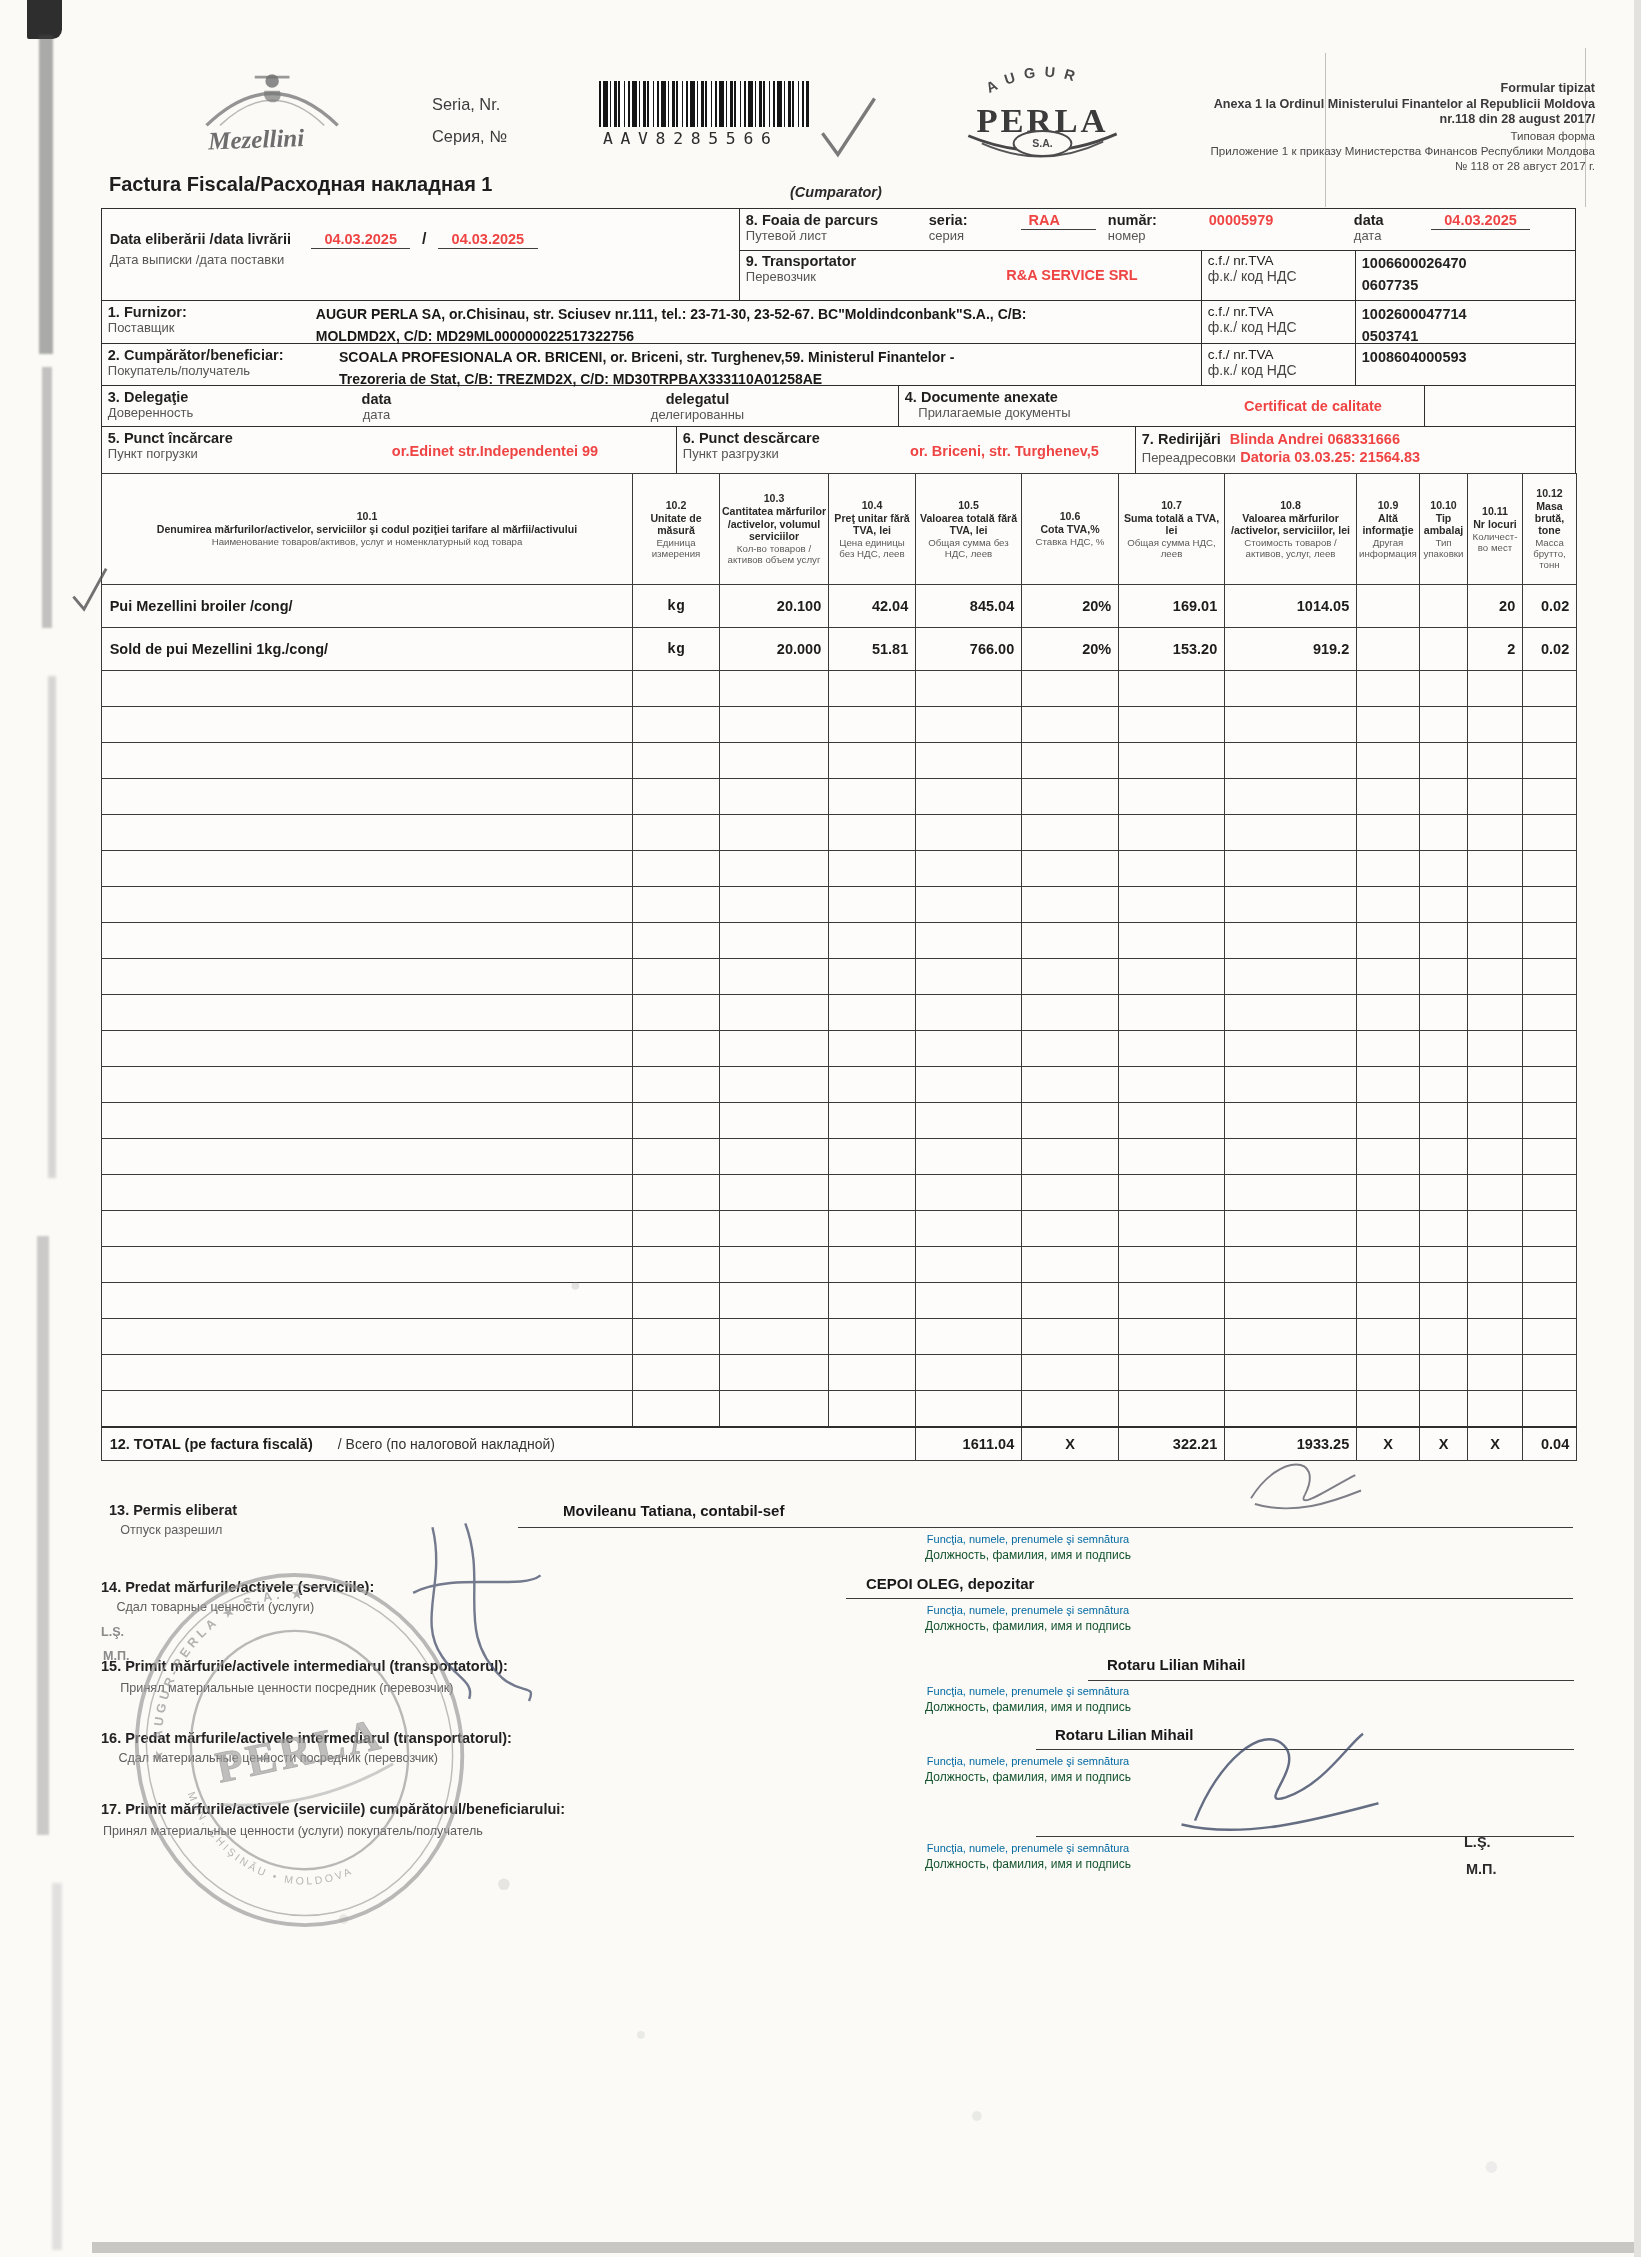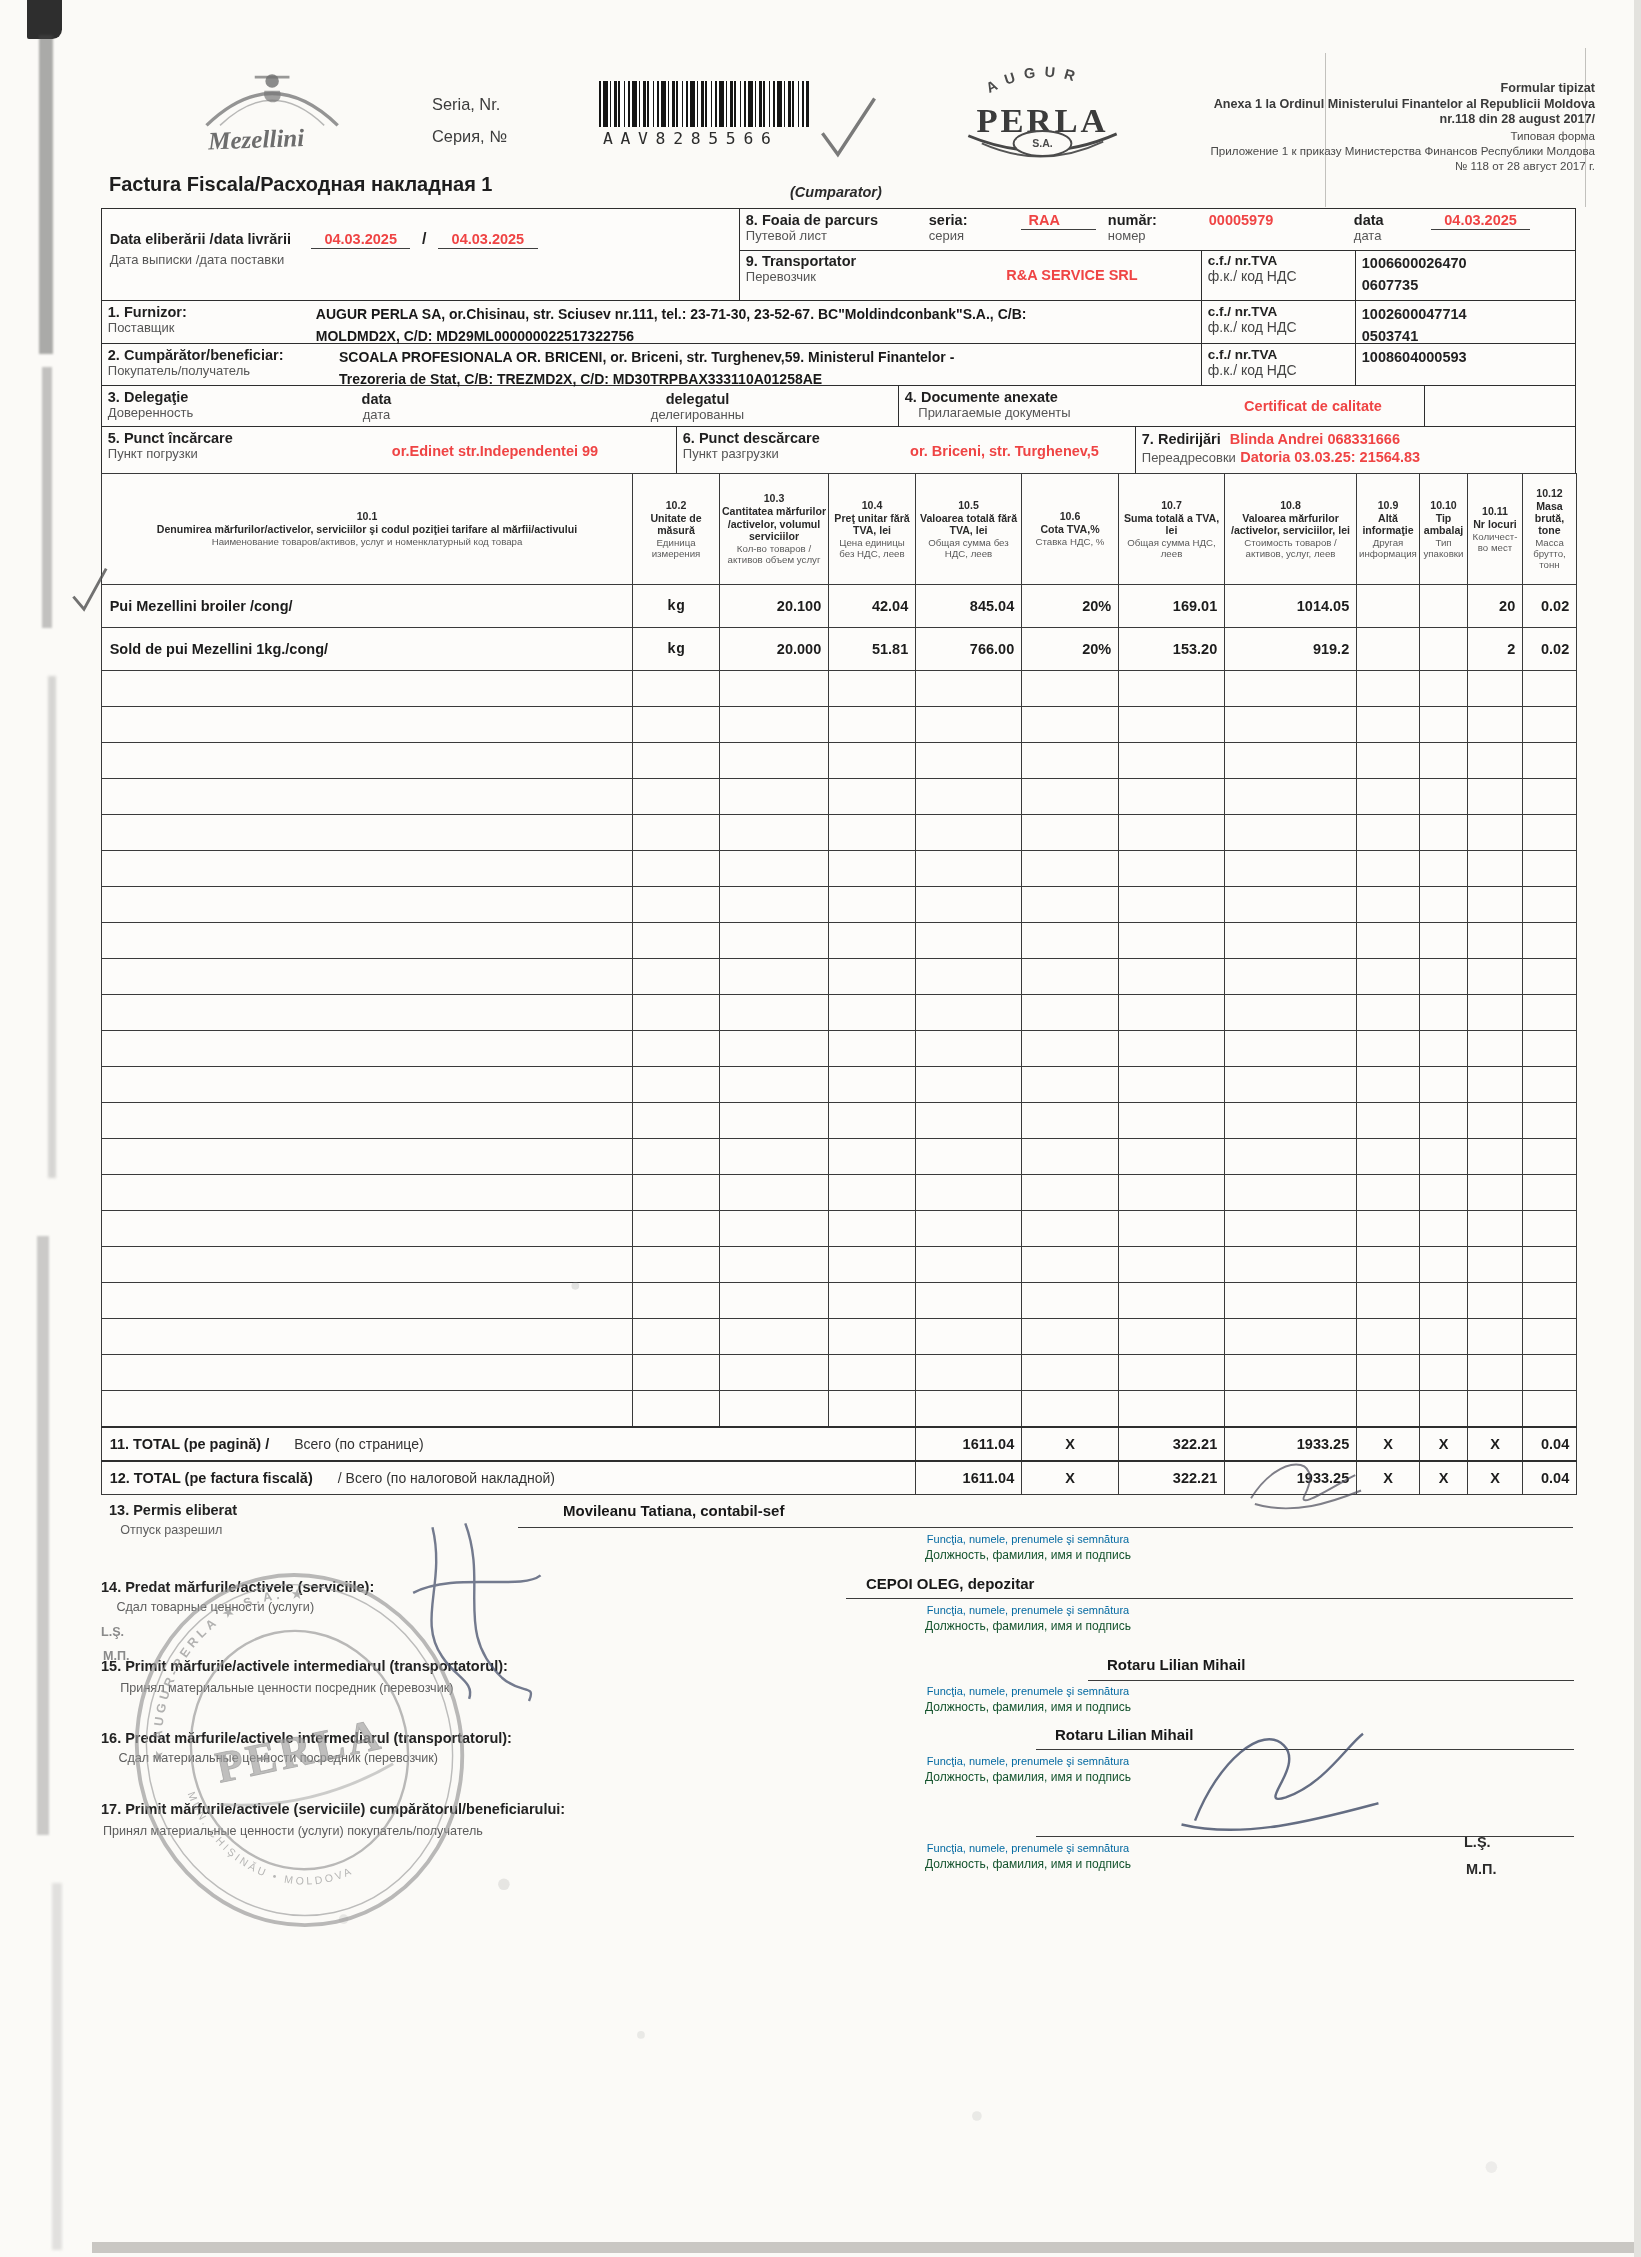--- a/index.html
+++ b/index.html
@@ -36,21 +36,21 @@
   .lb{font-weight:bold;font-size:14.5px;color:#1f1f1f;}
   .ru{font-size:13px;color:#555;}
   .val{font-weight:bold;font-size:14.5px;color:#ef4444;}
   .und{border-bottom:1.9px solid #3f3f3f;padding:0 13.5px 1px 13.5px;}
   .fld{display:flex;flex-direction:column;justify-content:flex-start;box-sizing:border-box;padding:2.9px 5.8px;}
   .ctr{align-items:center;text-align:center;justify-content:center;}
   .rcol{flex:1;display:flex;flex-direction:column;}
   .r8{height:42px;border-bottom:1.9px solid #2e2e2e;display:flex;box-sizing:border-box;}
   .r9{height:50px;display:flex;box-sizing:border-box;}
   .vatl{width:154px;box-sizing:border-box;padding:2.9px 5.8px;}
-  .vatl .l1{font-weight:700;font-size:13.5px;color:#222;}
+  .vatl .l1{font-weight:400;font-size:13.5px;color:#222;}
   .vatl .l2{font-size:14px;color:#444;}
   .vatv{width:220px;box-sizing:border-box;padding:2.9px 5.8px;font-weight:bold;font-size:14.5px;line-height:1.5;}
   .twoline{font-weight:bold;font-size:14px;line-height:1.55;color:#181818;}
   .datecell{width:637px;box-sizing:border-box;padding:21px 7.7px 3.9px 7.7px;}
   .slash{font-weight:bold;margin:0 11.6px;}
   
   .itable{position:absolute;left:101px;top:473px;border-collapse:collapse;table-layout:fixed;width:1475px;background:#fdfcfa;}
   .itable th,.itable td{border:1.4px solid #3a3a3a;box-sizing:border-box;overflow:hidden;}
   .itable thead th{padding:2.9px 1.9px;vertical-align:middle;height:111px;}
   .hn{font-size:10.6px;font-weight:bold;color:#2a2a2a;}
@@ -678,31 +678,20 @@
           <td class="c7"></td>
           <td class="c8"></td>
           <td class="c9"></td>
           <td class="c10"></td>
           <td class="c11"></td>
           <td class="c12"></td>
         </tr>
       </tbody>
     <tbody>
       <tr class="total-row">
-        <td colspan="4" class="tl"><span class="tlro">11. TOTAL (pe pagină)  /</span><span class="tlru">Всего (по странице)</span></td>
-        <td class="num">1611.04</td>
-        <td class="xc">X</td>
-        <td class="num">322.21</td>
-        <td class="num">1933.25</td>
-        <td class="xc">X</td>
-        <td class="xc">X</td>
-        <td class="xc">X</td>
-        <td class="num">0.04</td>
-      </tr>
-      <tr class="total-row">
         <td colspan="4" class="tl"><span class="tlro">12. TOTAL (pe factura fiscală)</span><span class="tlru">/ Всего (по налоговой накладной)</span></td>
         <td class="num">1611.04</td>
         <td class="xc">X</td>
         <td class="num">322.21</td>
         <td class="num">1933.25</td>
         <td class="xc">X</td>
         <td class="xc">X</td>
         <td class="xc">X</td>
         <td class="num">0.04</td>
       </tr>

